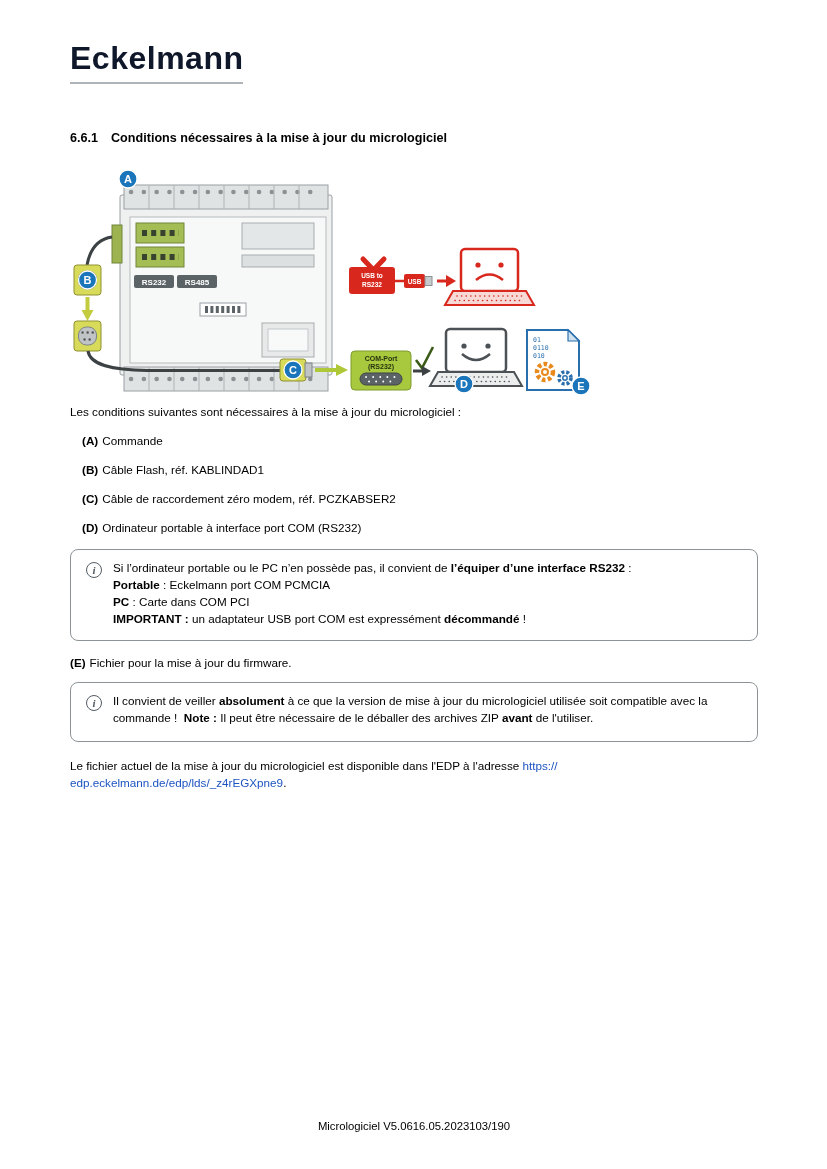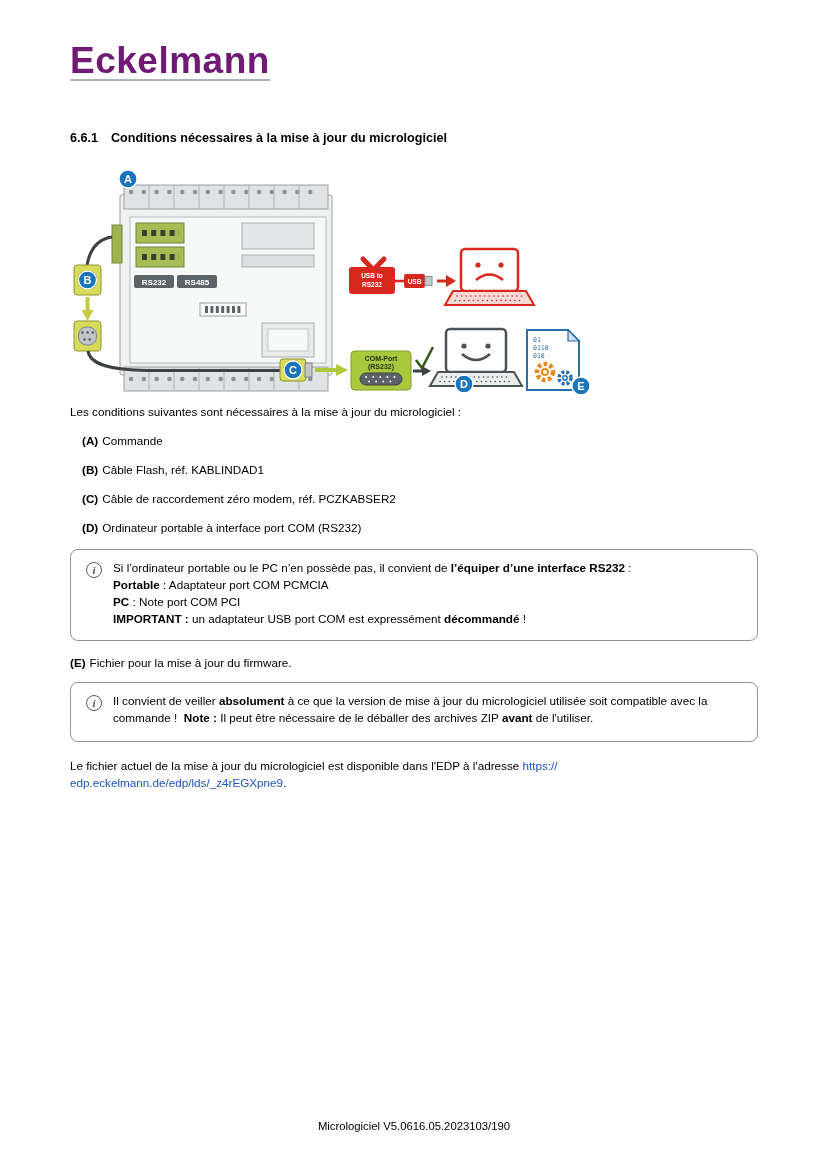--- a/index.html
+++ b/index.html
@@ -5,22 +5,22 @@
   * { box-sizing: border-box; }
   html, body { margin: 0; padding: 0; }
   body {
     width: 827px; height: 1169px; background: #ffffff;
     font-family: "Liberation Sans", sans-serif; color: #000;
   }
   .page { position: relative; width: 827px; height: 1169px; overflow: hidden; background: #fff; }
 
   .logo {
     position: absolute; left: 70px; top: 42px;
-    font-size: 37px; font-weight: 700; color: #701a75; letter-spacing: .5px;
-    line-height: 1; padding-bottom: 0; border-bottom: 2px solid #aeb4b7;
+    font-size: 32px; font-weight: 700; color: #0f172a; letter-spacing: .5px;
+    line-height: 1; padding-bottom: 8px; border-bottom: 2px solid #aeb4b7;
   }
 
   .heading { position: absolute; left: 70px; top: 131px; margin: 0; font-size: 12.6px; font-weight: 700; color: #000; }
   .h-num { margin-right: 13px; }
 
   .diagram { position: absolute; left: 72px; top: 165px; }
 
   .content { position: absolute; left: 70px; top: 404px; width: 688px; font-size: 11.7px; line-height: 1.45; }
   .intro { margin: 0 0 11px 0; }
   .req { margin: 12px; }
@@ -226,22 +226,22 @@
     <div>
       <div class="req"><b class="req-key">(A)</b><span>Commande</span></div>
       <div class="req"><b class="req-key">(B)</b><span>Câble Flash, réf. KABLINDAD1</span></div>
       <div class="req"><b class="req-key">(C)</b><span>Câble de raccordement zéro modem, réf. PCZKABSER2</span></div>
       <div class="req"><b class="req-key">(D)</b><span>Ordinateur portable à interface port COM (RS232)</span></div>
     </div>
 
     <div class="note-box">
       <span class="info-icon">i</span>
       <p class="ib-line"><span>Si l’ordinateur portable ou le PC n’en possède pas, il convient de </span><b>l’équiper d’une interface RS232</b><span> :</span></p>
-      <p class="ib-line"><b>Portable</b><span> : Adaptateur port COM PCMCIA</span></p>
-      <p class="ib-line"><b>PC</b><span> : Note port COM PCI</span></p>
+      <p class="ib-line"><b>Portable</b><span> : Eckelmann port COM PCMCIA</span></p>
+      <p class="ib-line"><b>PC</b><span> : Carte dans COM PCI</span></p>
       <p class="ib-line"><b>IMPORTANT :</b><span> un adaptateur USB port COM est expressément </span><b>décommandé</b><span> !</span></p>
     </div>
 
     <p class="item-e"><b class="req-key">(E)</b><span>Fichier pour la mise à jour du firmware.</span></p>
 
     <div class="note-box attention-box">
       <span class="info-icon">i</span>
       <p class="att-body"><span>Il convient de veiller </span><b>absolument</b><span> à ce que la version de mise à jour du micrologiciel utilisée soit compatible avec la commande !&nbsp; </span><b>Note :</b><span> Il peut être nécessaire de le déballer des archives ZIP </span><b>avant</b><span> de l'utiliser.</span></p>
     </div>
 

